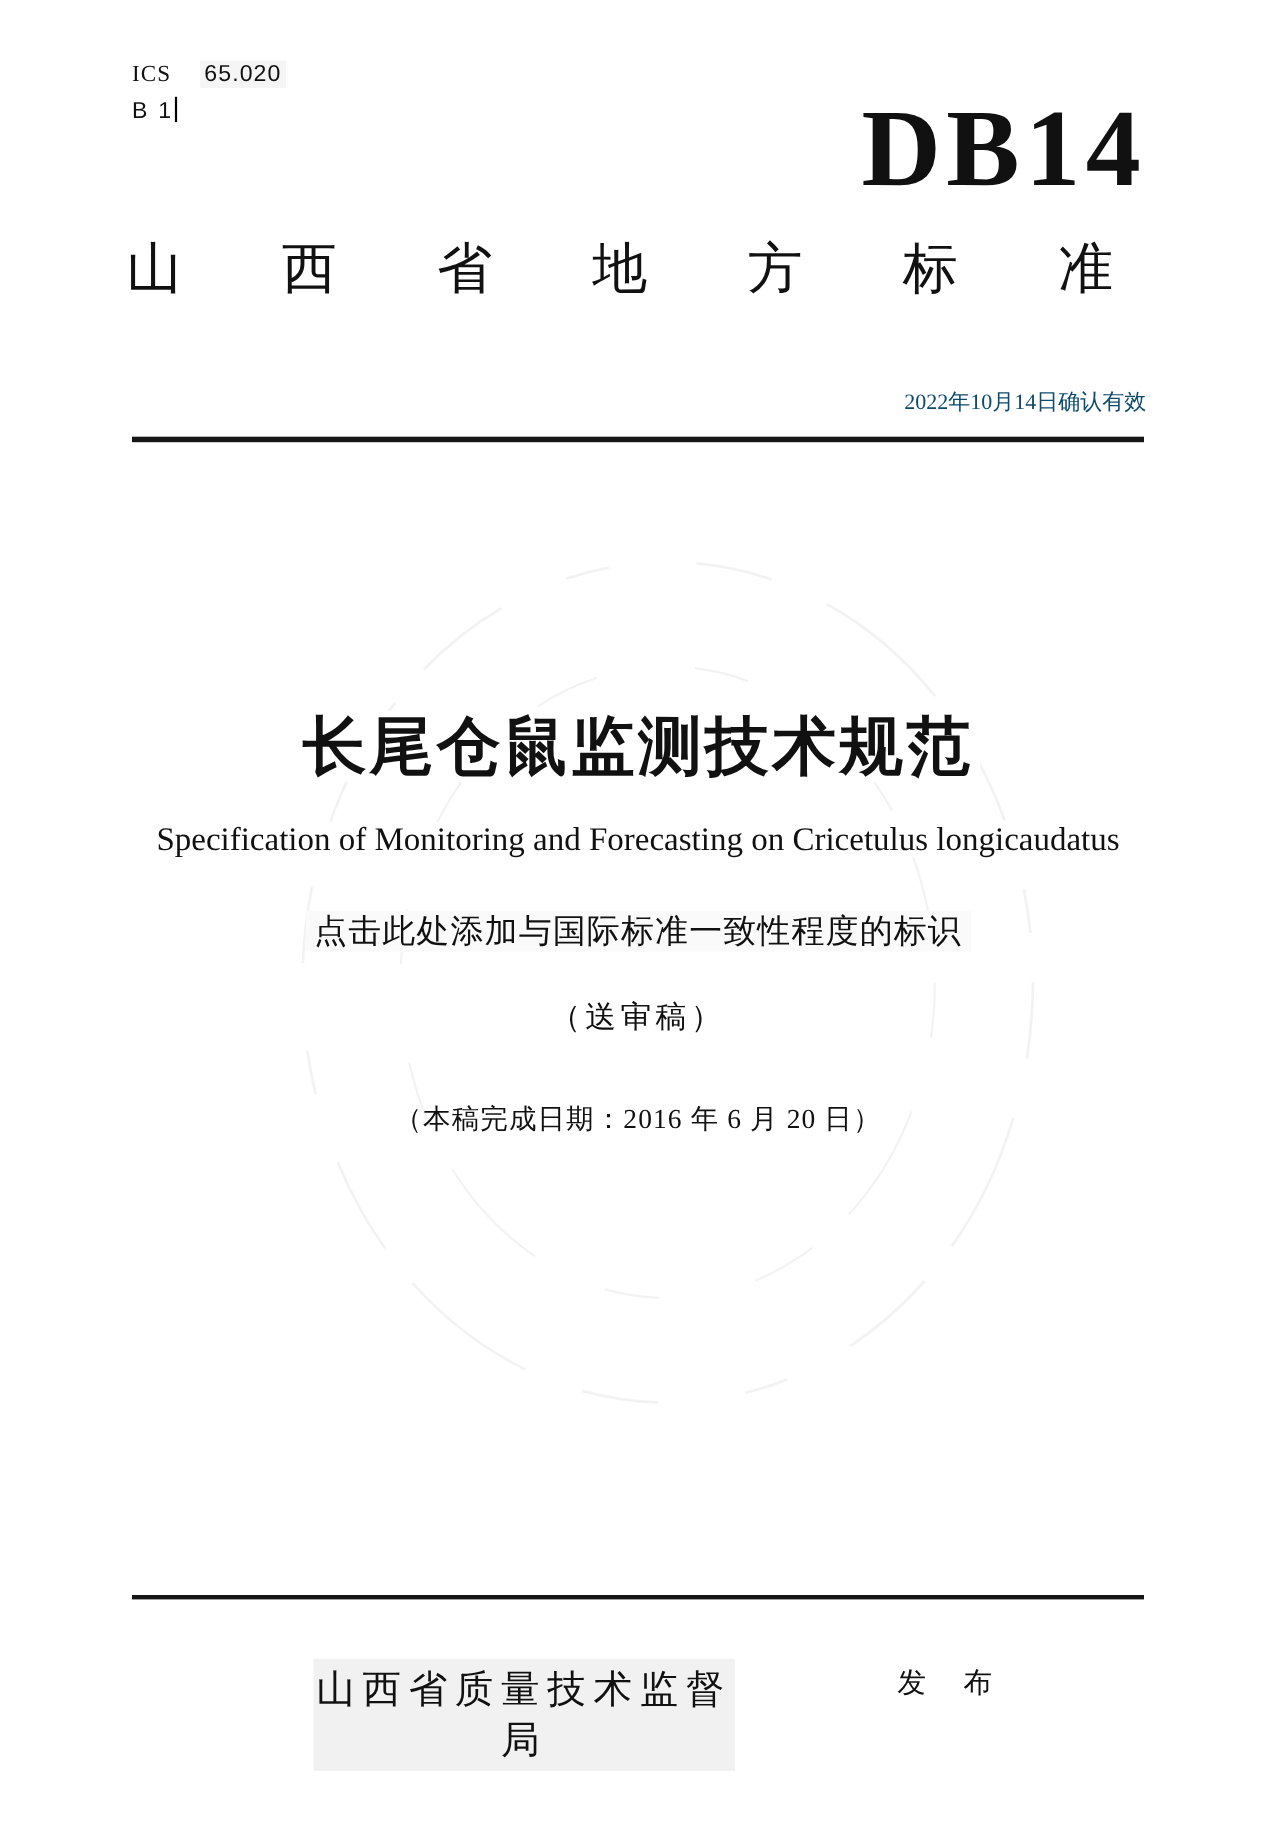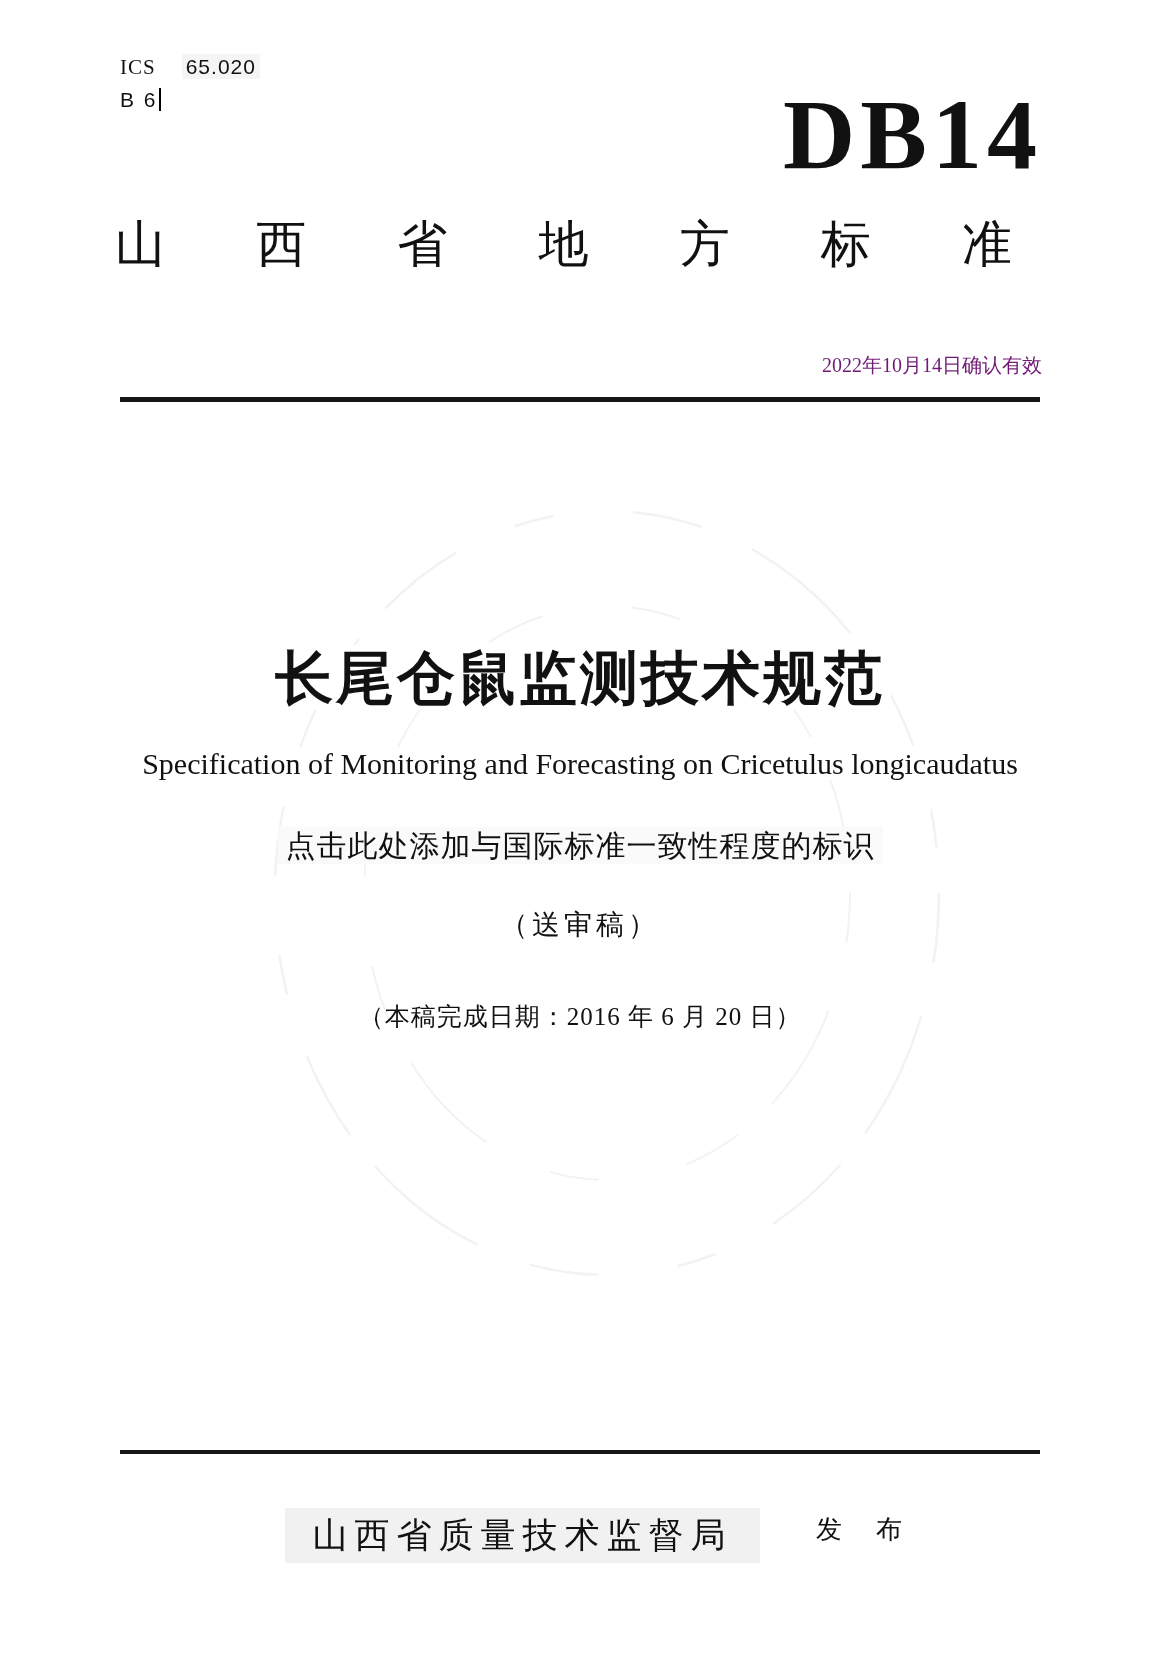--- a/index.html
+++ b/index.html
@@ -19,59 +19,59 @@
   .ics-value{font-family:"Liberation Sans","DejaVu Sans",sans-serif;background:#f5f5f5;padding:1px 4px;}
   .class-line{left:120px;top:88px;font-size:21px;font-family:"Liberation Sans","DejaVu Sans",sans-serif;letter-spacing:2px;}
   .text-cursor{display:inline-block;width:2px;height:23px;background:#000;vertical-align:-4px;margin-left:1px;}
   
   .logo{right:118px;top:85px;font-family:"Liberation Serif","DejaVu Serif",serif;font-weight:bold;font-size:100px;line-height:1;letter-spacing:5px;}
   
   .std-type{left:115px;top:216px;width:897px;display:flex;justify-content:space-between;
     font-family:"Liberation Sans","DejaVu Sans",sans-serif;font-size:50px;line-height:1.15;}
   
   .std-num{right:115px;top:316px;font-size:31px;letter-spacing:1px;font-family:"Liberation Serif","DejaVu Serif",serif;}
-  .confirm-note{right:118px;top:352px;font-size:20px;color:#701a75;}
+  .confirm-note{right:118px;top:352px;font-size:20px;color:#0c4a6e;}
   
   .rule{background:#161616;}
   .top-rule{left:120px;top:397px;width:920px;height:5px;}
   .bottom-rule{left:120px;top:1450px;width:920px;height:4px;}
   
   .watermark{left:262px;top:498px;opacity:0.10;}
   
   .center-line{left:0;right:0;text-align:center;}
   .title-cn{top:640px;font-family:"Liberation Sans","DejaVu Sans",sans-serif;font-size:58px;font-weight:600;letter-spacing:3px;}
   .title-cn .fieldbg{background:#fff;padding:0 6px;}
   .title-en{top:747px;font-size:30px;}
   .title-en .fieldbg{background:#fff;padding:0 4px;}
   .consistency{top:826px;font-size:30px;letter-spacing:1px;}
   .consistency .fieldbg{background:#fafafa;padding:2px 8px;}
   .draft-stage{top:906px;font-size:28px;letter-spacing:4px;}
   .draft-completion{top:1000px;font-size:25px;letter-spacing:1px;}
   
   .dates-row{left:120px;top:1414px;width:920px;display:flex;justify-content:space-between;
     font-family:"Liberation Sans","DejaVu Sans",sans-serif;font-size:30px;letter-spacing:1px;}
-  .issuer-box{left:285px;top:1508px;width:475px;background:#f1f1f1;text-align:center;
+  .issuer-box{left:285px;top:1508px;width:383px;background:#f1f1f1;text-align:center;
     font-family:"Liberation Sans","DejaVu Sans",sans-serif;font-size:35px;letter-spacing:7px;padding:4px 0;}
   .publish-label{left:816px;top:1512px;font-family:"Liberation Sans","DejaVu Sans",sans-serif;font-size:26px;letter-spacing:4px;text-align:center;}
 </style>
 </head>
 <body>
 
 <div class="page">
 
   <svg class="abs watermark" width="690" height="800" viewBox="0 0 690 800" aria-hidden="true">
     <ellipse cx="345" cy="395" rx="332" ry="382" fill="none" stroke="#8a8a8a" stroke-width="2.5" stroke-dasharray="70 55 130 40 90 65 40 80"></ellipse>
     <ellipse cx="345" cy="395" rx="243" ry="287" fill="none" stroke="#8a8a8a" stroke-width="2" stroke-dasharray="50 70 110 45 60 90"></ellipse>
   </svg>
 
   <div class="abs ics-line">
     <span class="ics-label">ICS</span><span class="ics-value">65.020</span>
   </div>
   <div class="abs class-line">
-    <span>B 6</span><span class="text-cursor"></span>
+    <span>B 1</span><span class="text-cursor"></span>
   </div>
 
   <div class="abs logo">DB14</div>
 
   <div class="abs std-type">
     <span>山</span>
     <span>西</span>
     <span>省</span>
     <span>地</span>
     <span>方</span>

